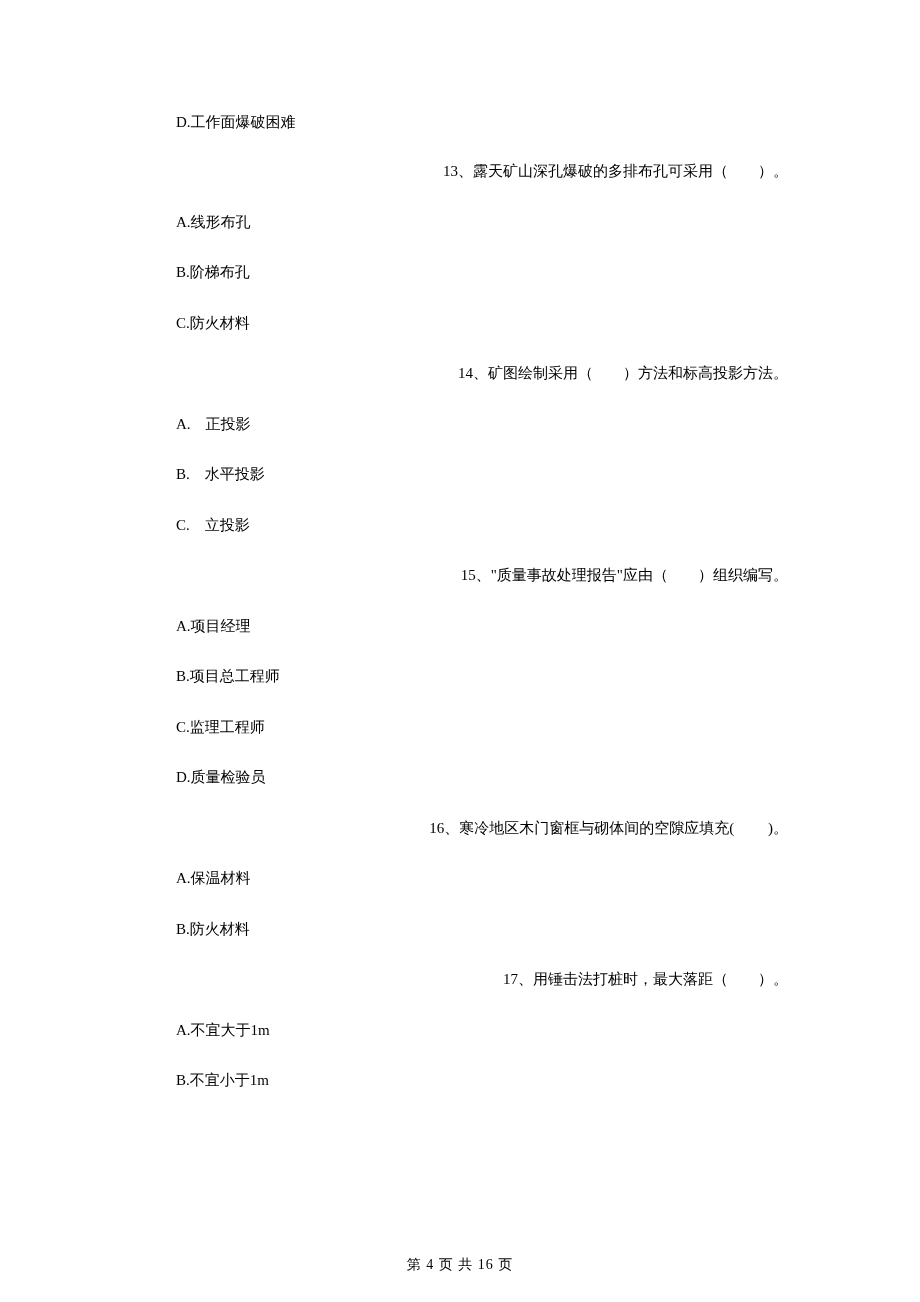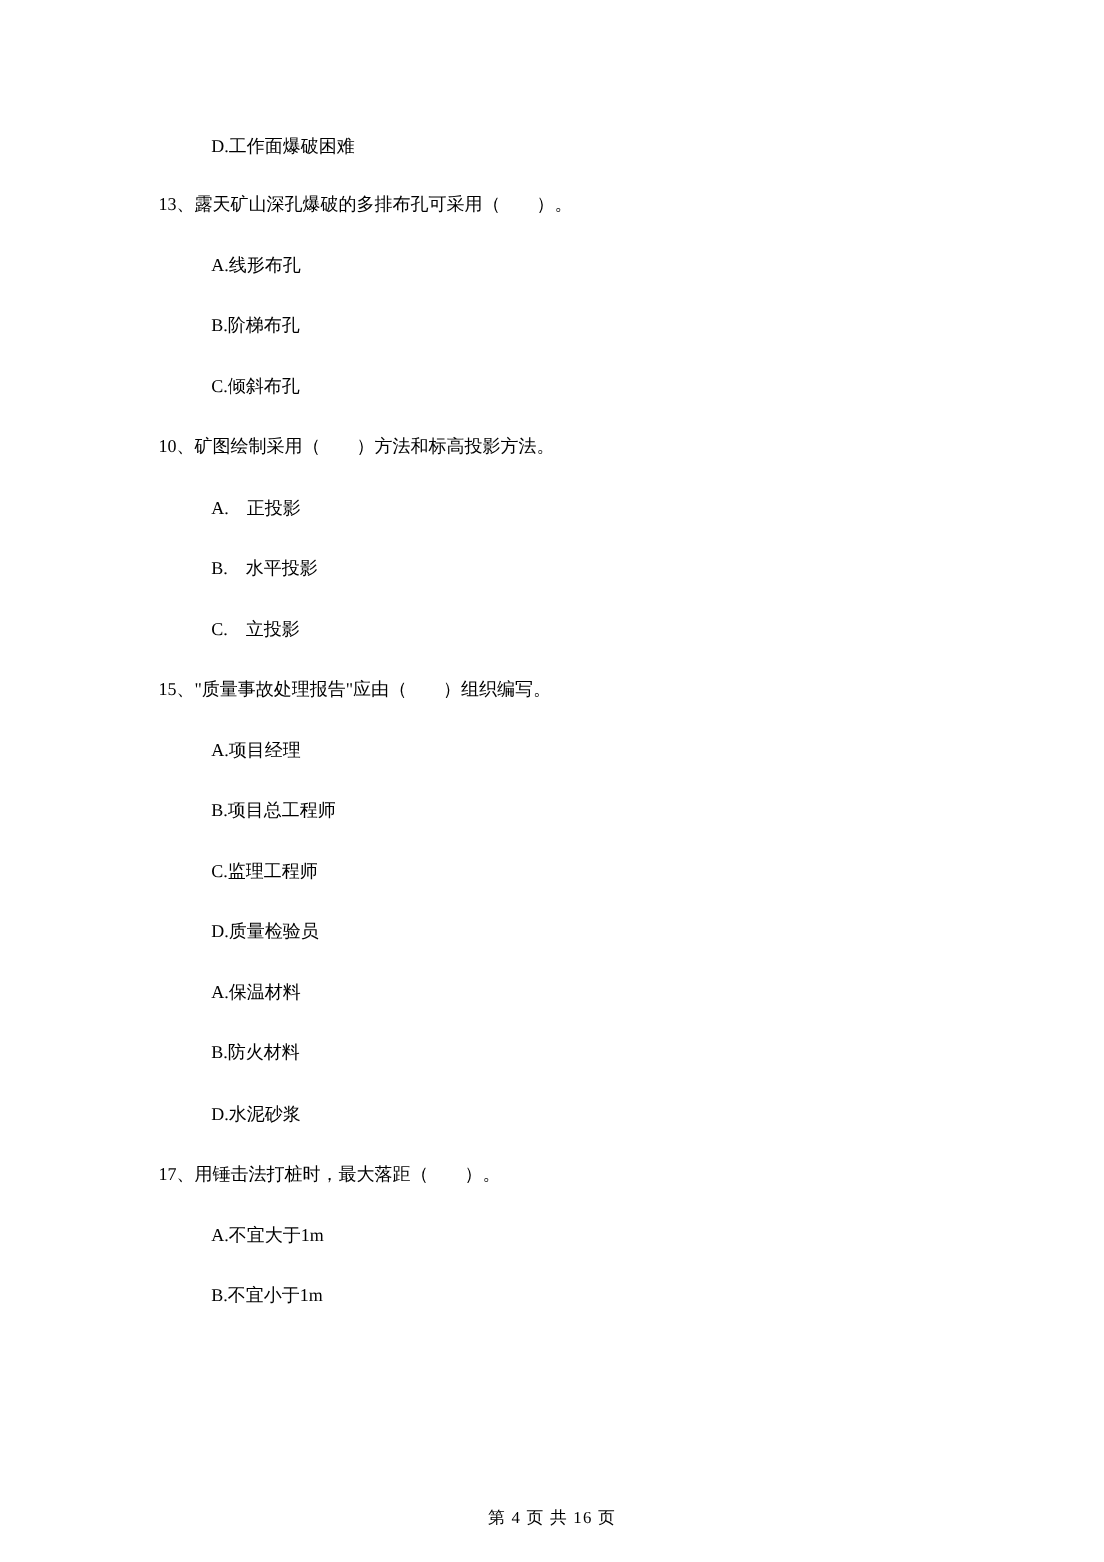--- a/index.html
+++ b/index.html
@@ -15,20 +15,21 @@
     .content {
       padding: 113px 132px 0 132px;
     }
     .option-first {
       padding-left: 44px;
       margin-bottom: 28px;
     }
     .question {
       margin-bottom: 28px;
       line-height: 1.5;
+      text-align: right;
     }
     .option {
       padding-left: 44px;
       margin-bottom: 28px;
       line-height: 1.5;
     }
     .footer {
       position: absolute;
       bottom: 28px;
       width: 100%;
@@ -40,36 +41,36 @@
 </head>
 <body>
 
 <div class="content">
 
   <div class="option-first">D.工作面爆破困难</div>
 
   <div class="question">13、露天矿山深孔爆破的多排布孔可采用（　　）。</div>
   <div class="option">A.线形布孔</div>
   <div class="option">B.阶梯布孔</div>
-  <div class="option">C.倾斜布孔</div>
+  <div class="option">C.防火材料</div>
 
-  <div class="question">10、矿图绘制采用（　　）方法和标高投影方法。</div>
+  <div class="question">14、矿图绘制采用（　　）方法和标高投影方法。</div>
   <div class="option">A.　正投影</div>
   <div class="option">B.　水平投影</div>
   <div class="option">C.　立投影</div>
 
   <div class="question">15、"质量事故处理报告"应由（　　）组织编写。</div>
   <div class="option">A.项目经理</div>
   <div class="option">B.项目总工程师</div>
   <div class="option">C.监理工程师</div>
   <div class="option">D.质量检验员</div>
 
+  <div class="question">16、寒冷地区木门窗框与砌体间的空隙应填充(　　 )。</div>
   <div class="option">A.保温材料</div>
   <div class="option">B.防火材料</div>
-  <div class="option">D.水泥砂浆</div>
 
   <div class="question">17、用锤击法打桩时，最大落距（　　）。</div>
   <div class="option">A.不宜大于1m</div>
   <div class="option">B.不宜小于1m</div>
 
 </div>
 
 <div class="footer">第 4 页 共 16 页</div>
 
 </body></html>

